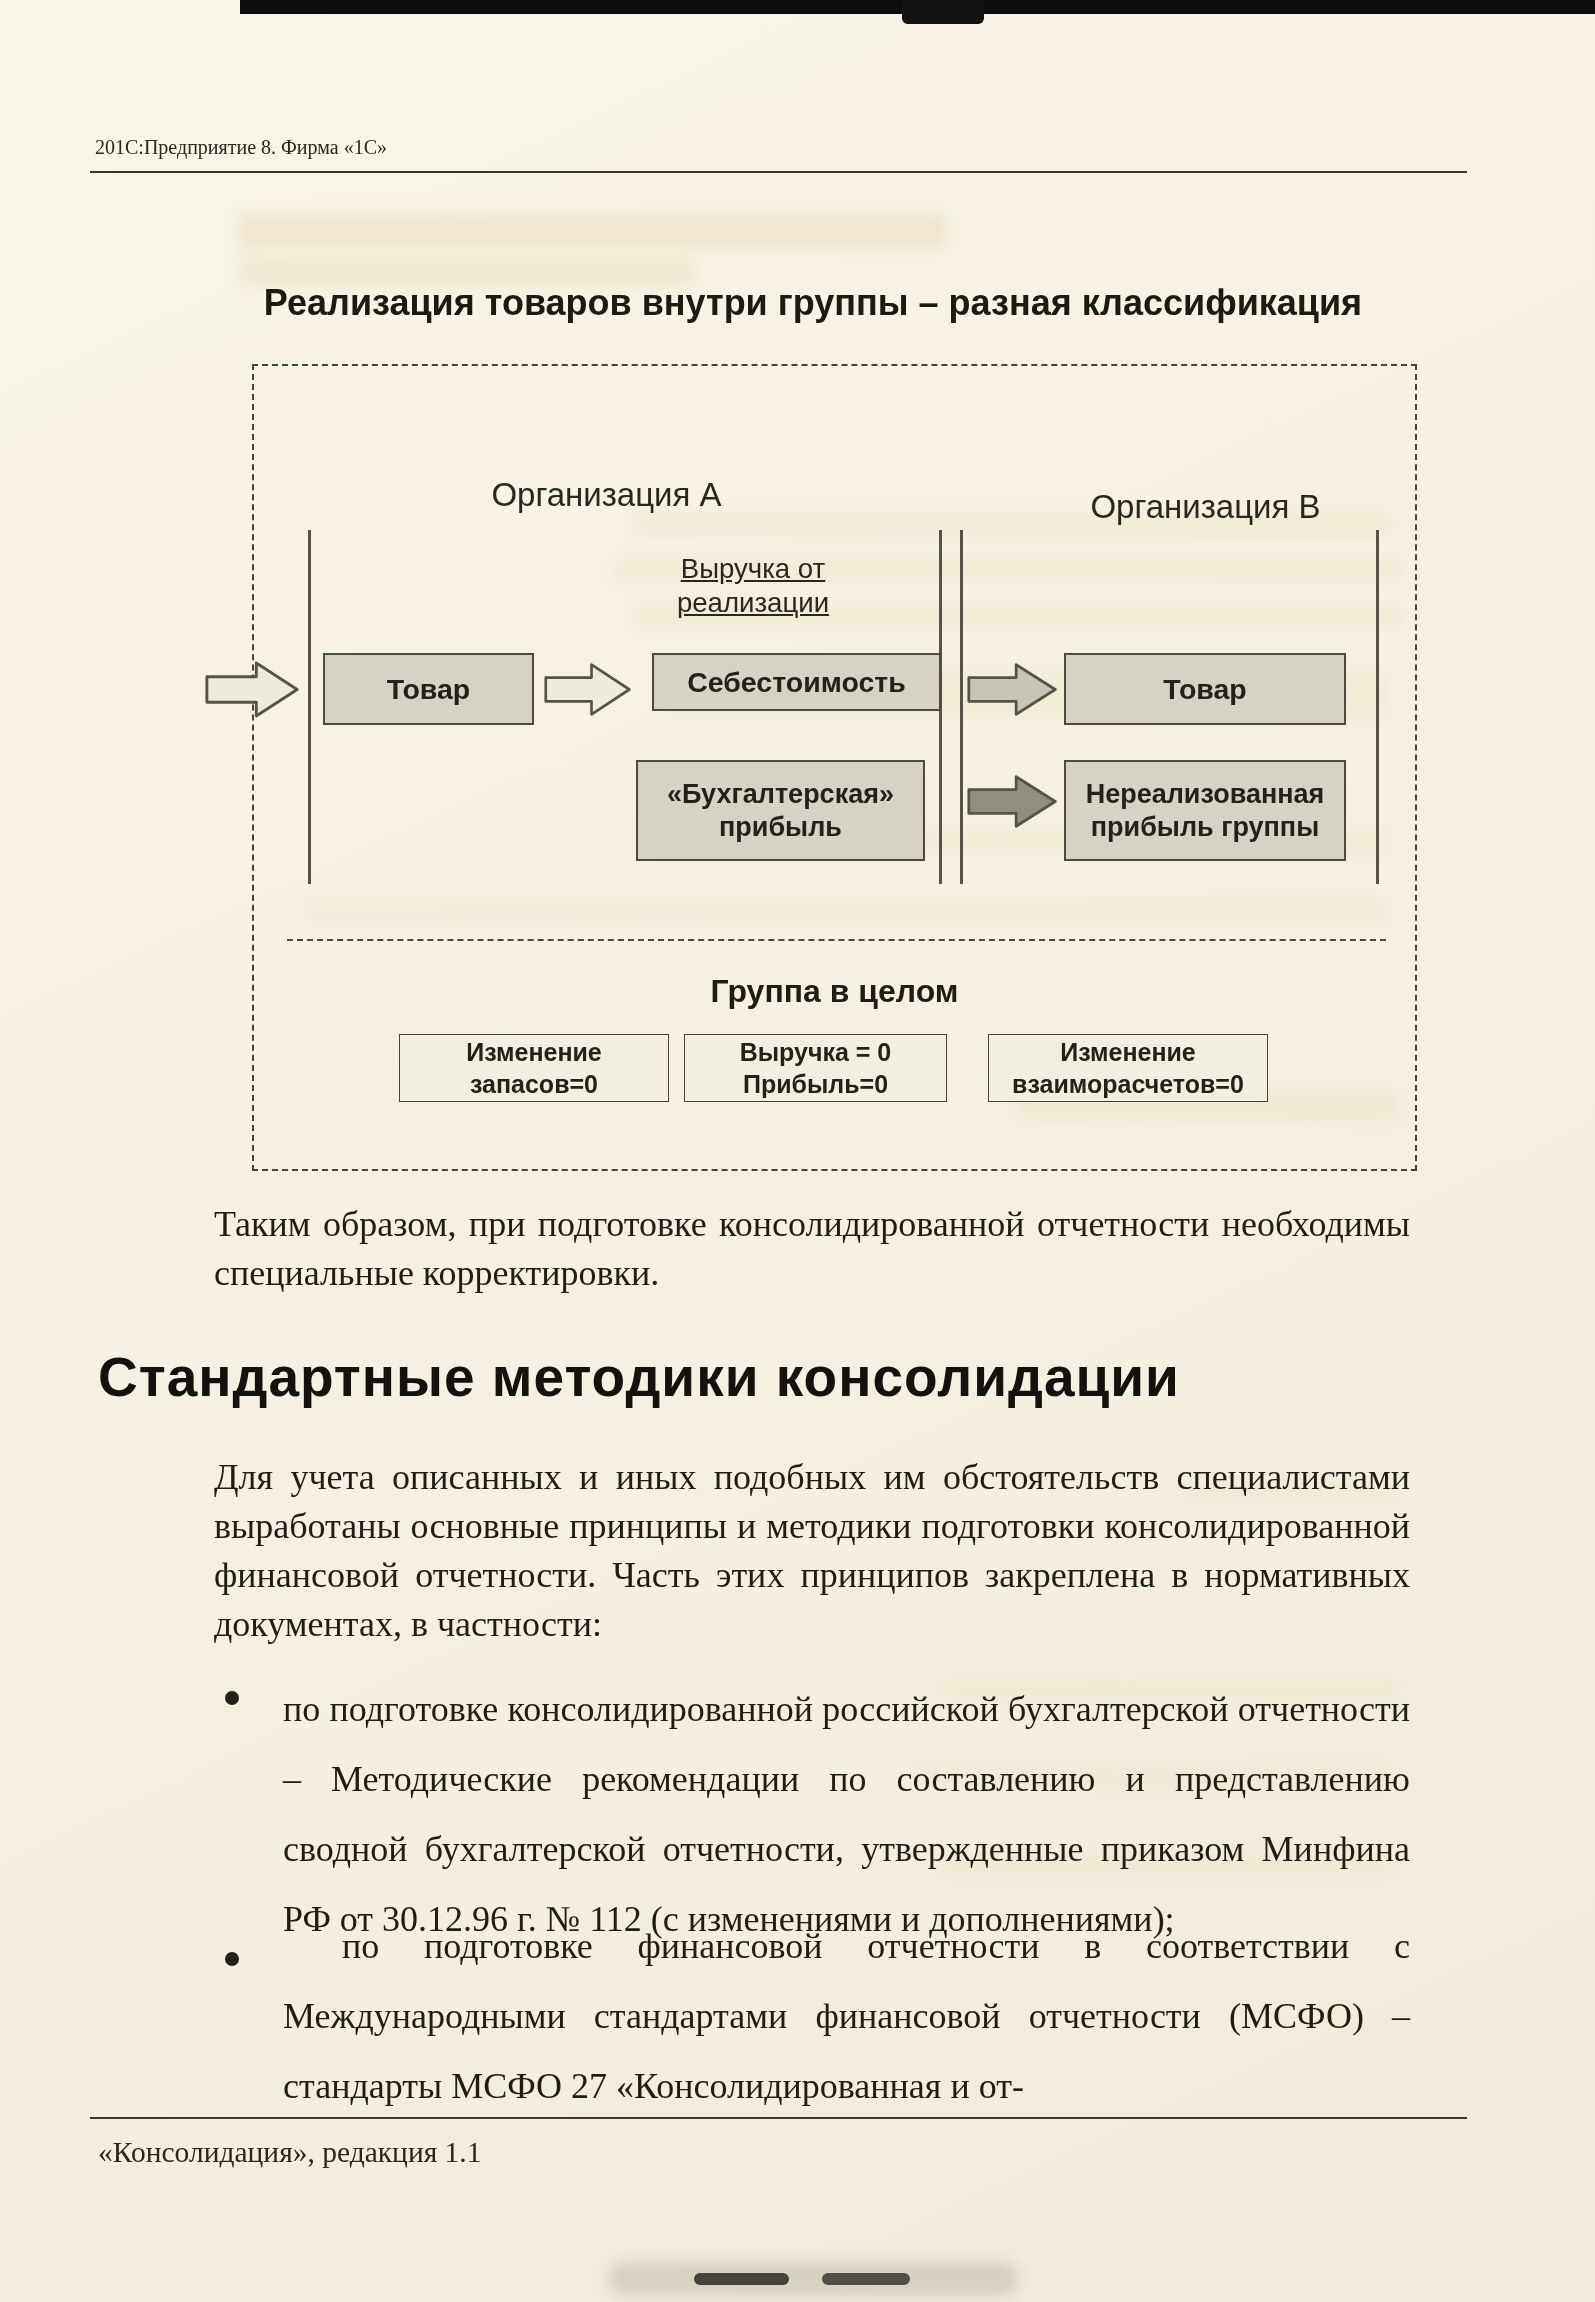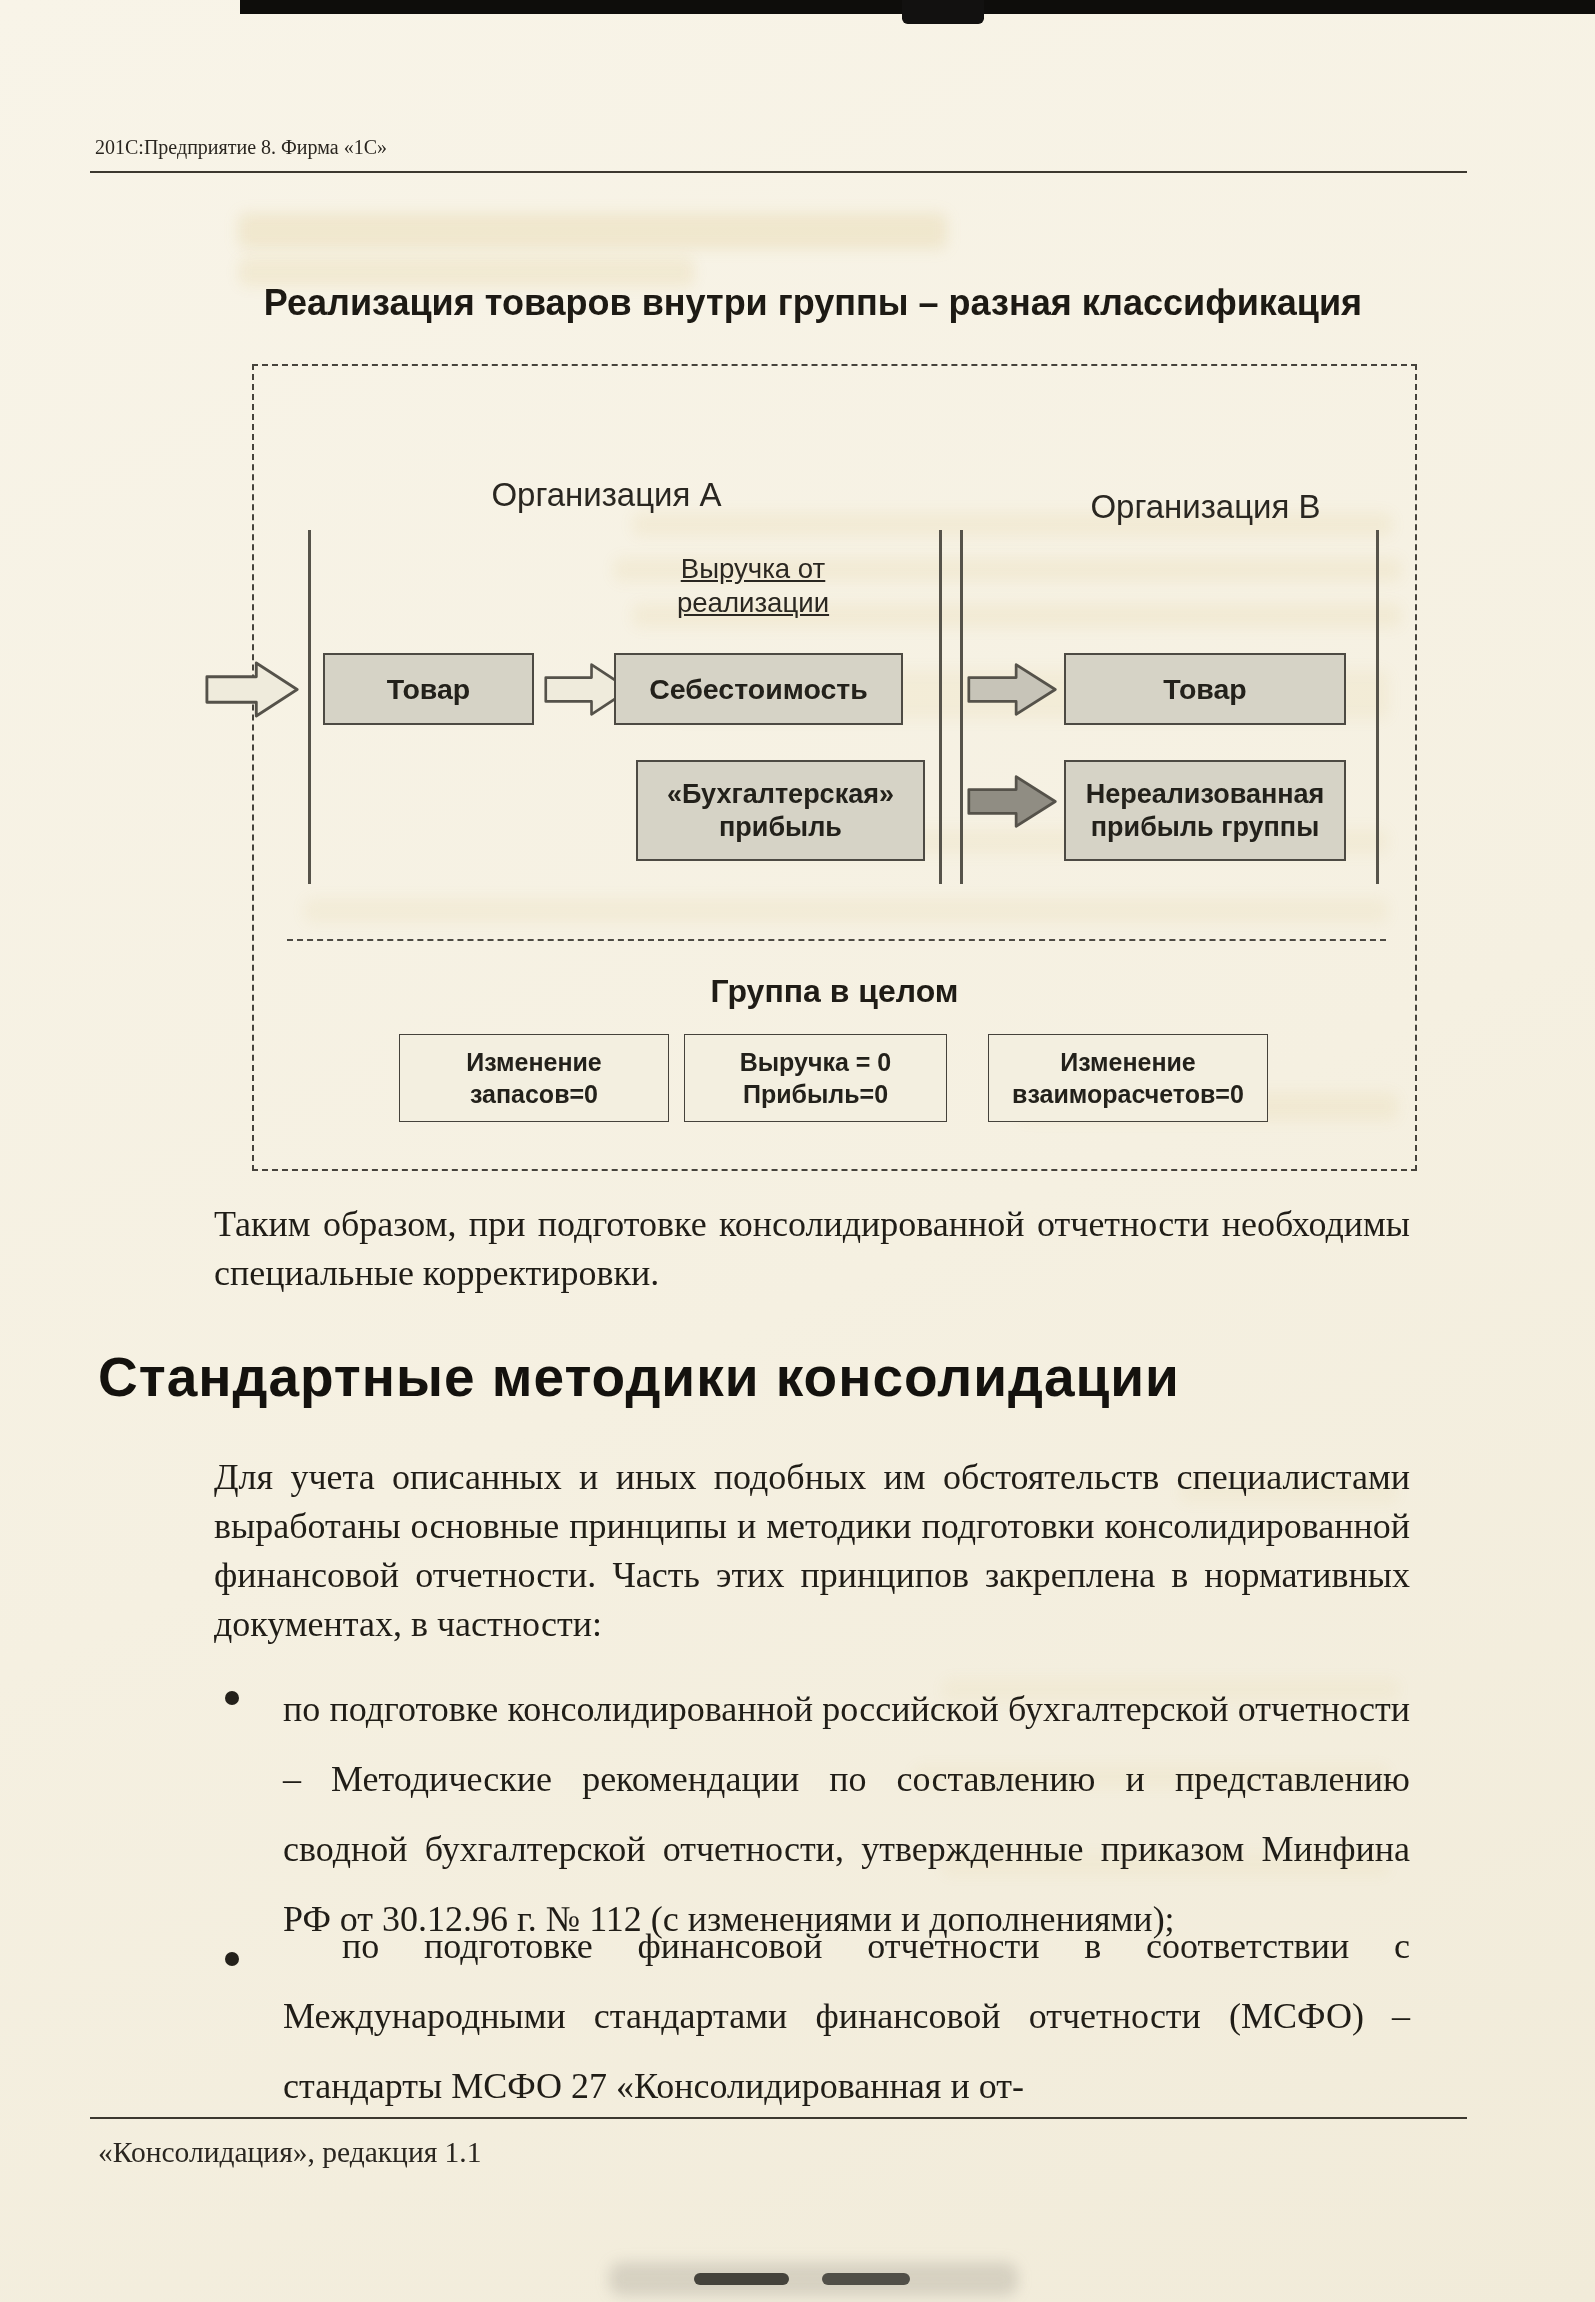--- a/index.html
+++ b/index.html
@@ -45,37 +45,37 @@
   .dbox-title { position:absolute; top:28.5px; left:0; width:100%; text-align:center; font-family:"Liberation Sans",sans-serif; font-weight:bold; font-size:32px; color:#1f1c16; }
   .org-label { position:absolute; font-family:"Liberation Sans",sans-serif; font-size:33px; color:#2a2721; text-align:center; }
   .org-a-label { top:110px; left:86px; width:533px; }
   .org-b-label { top:122px; left:723px; width:457px; }
   .vline { position:absolute; top:164px; height:354px; width:2.9px; background:#56534a; }
   .vl1 { left:54px; } .vl2 { left:685px; } .vl3 { left:706px; } .vl4 { left:1122px; }
   .revenue-label { position:absolute; top:186px; left:361px; width:276px; text-align:center; font-family:"Liberation Sans",sans-serif; font-size:27.6px; line-height:1.25; color:#2a2721;text-decoration:underline; }
   .dgbox { position:absolute; border:2.9px solid #4d4a43; background:#d6d3c6; display:flex; align-items:center; justify-content:center; text-align:center;
            font-family:"Liberation Sans",sans-serif; font-weight:bold; font-size:28.5px; line-height:1.2; color:#23211b; white-space:pre-line; }
   .tovar-a { left:69px;  top:287px; width:211px; height:72px; }
-  .cost-a  { left:360px; top:287px; width:289px; height:72px; }
+  .cost-a  { left:398px; top:287px; width:289px; height:58px; }
   .profit-a{ left:382px; top:394px; width:289px; height:101px; font-size:27px; }
   .tovar-b { left:810px; top:287px; width:282px; height:72px; }
   .unreal-b{ left:810px; top:394px; width:282px; height:101px; font-size:27px; }
   .arrow { position:absolute; }
   .arrow svg { display:block; width:100%; height:100%; }
   .arrow polygon { stroke:#55524a; stroke-width:3; stroke-linejoin:round; }
   .arrow-hollow polygon { fill:#efebdc; }
   .arrow-light  polygon { fill:#c7c4b8; }
   .arrow-dark   polygon { fill:#908d83; }
   .arrow-entry { left:-49px; top:293px; width:95px; height:61px; }
   .arrow-a     { left:290px; top:295px; width:88px;  height:57px; }
   .arrow-m1    { left:713px; top:295px; width:91px;  height:57px; }
   .arrow-m2    { left:713px; top:407px; width:91px;  height:57px; }
   .ddivider { position:absolute; left:33px; top:573px; width:1099px; border-top:2.9px dashed #4d4a43; }
   .group-title { position:absolute; top:607px; left:0; width:100%; text-align:center; font-family:"Liberation Sans",sans-serif; font-weight:bold; font-size:32px; color:#1f1c16; }
-  .grpbox { position:absolute; top:668px; height:88px; border:1.9px solid #45423b; background:#f3efe0; display:flex; align-items:center; justify-content:center; text-align:center;
+  .grpbox { position:absolute; top:668px; height:68px; border:1.9px solid #45423b; background:#f3efe0; display:flex; align-items:center; justify-content:center; text-align:center;
             font-family:"Liberation Sans",sans-serif; font-weight:bold; font-size:25px; line-height:1.3; color:#23211b; white-space:pre-line; }
   .grp1 { left:145px; width:270px; }
   .grp2 { left:430px; width:263px; }
   .grp3 { left:734px; width:280px; }
 
   
   .body-text { position:absolute; left:214px; width:1196px; font-size:36px; line-height:49px; text-align:justify; color:#201d17; }
   .para-1 { top:1200px; }
   .para-2 { top:1453px; }
   .section-heading { position:absolute; left:98px; top:1345px; font-family:"Liberation Sans",sans-serif; font-weight:600; font-size:55px; letter-spacing:1px; color:#14120e; }

